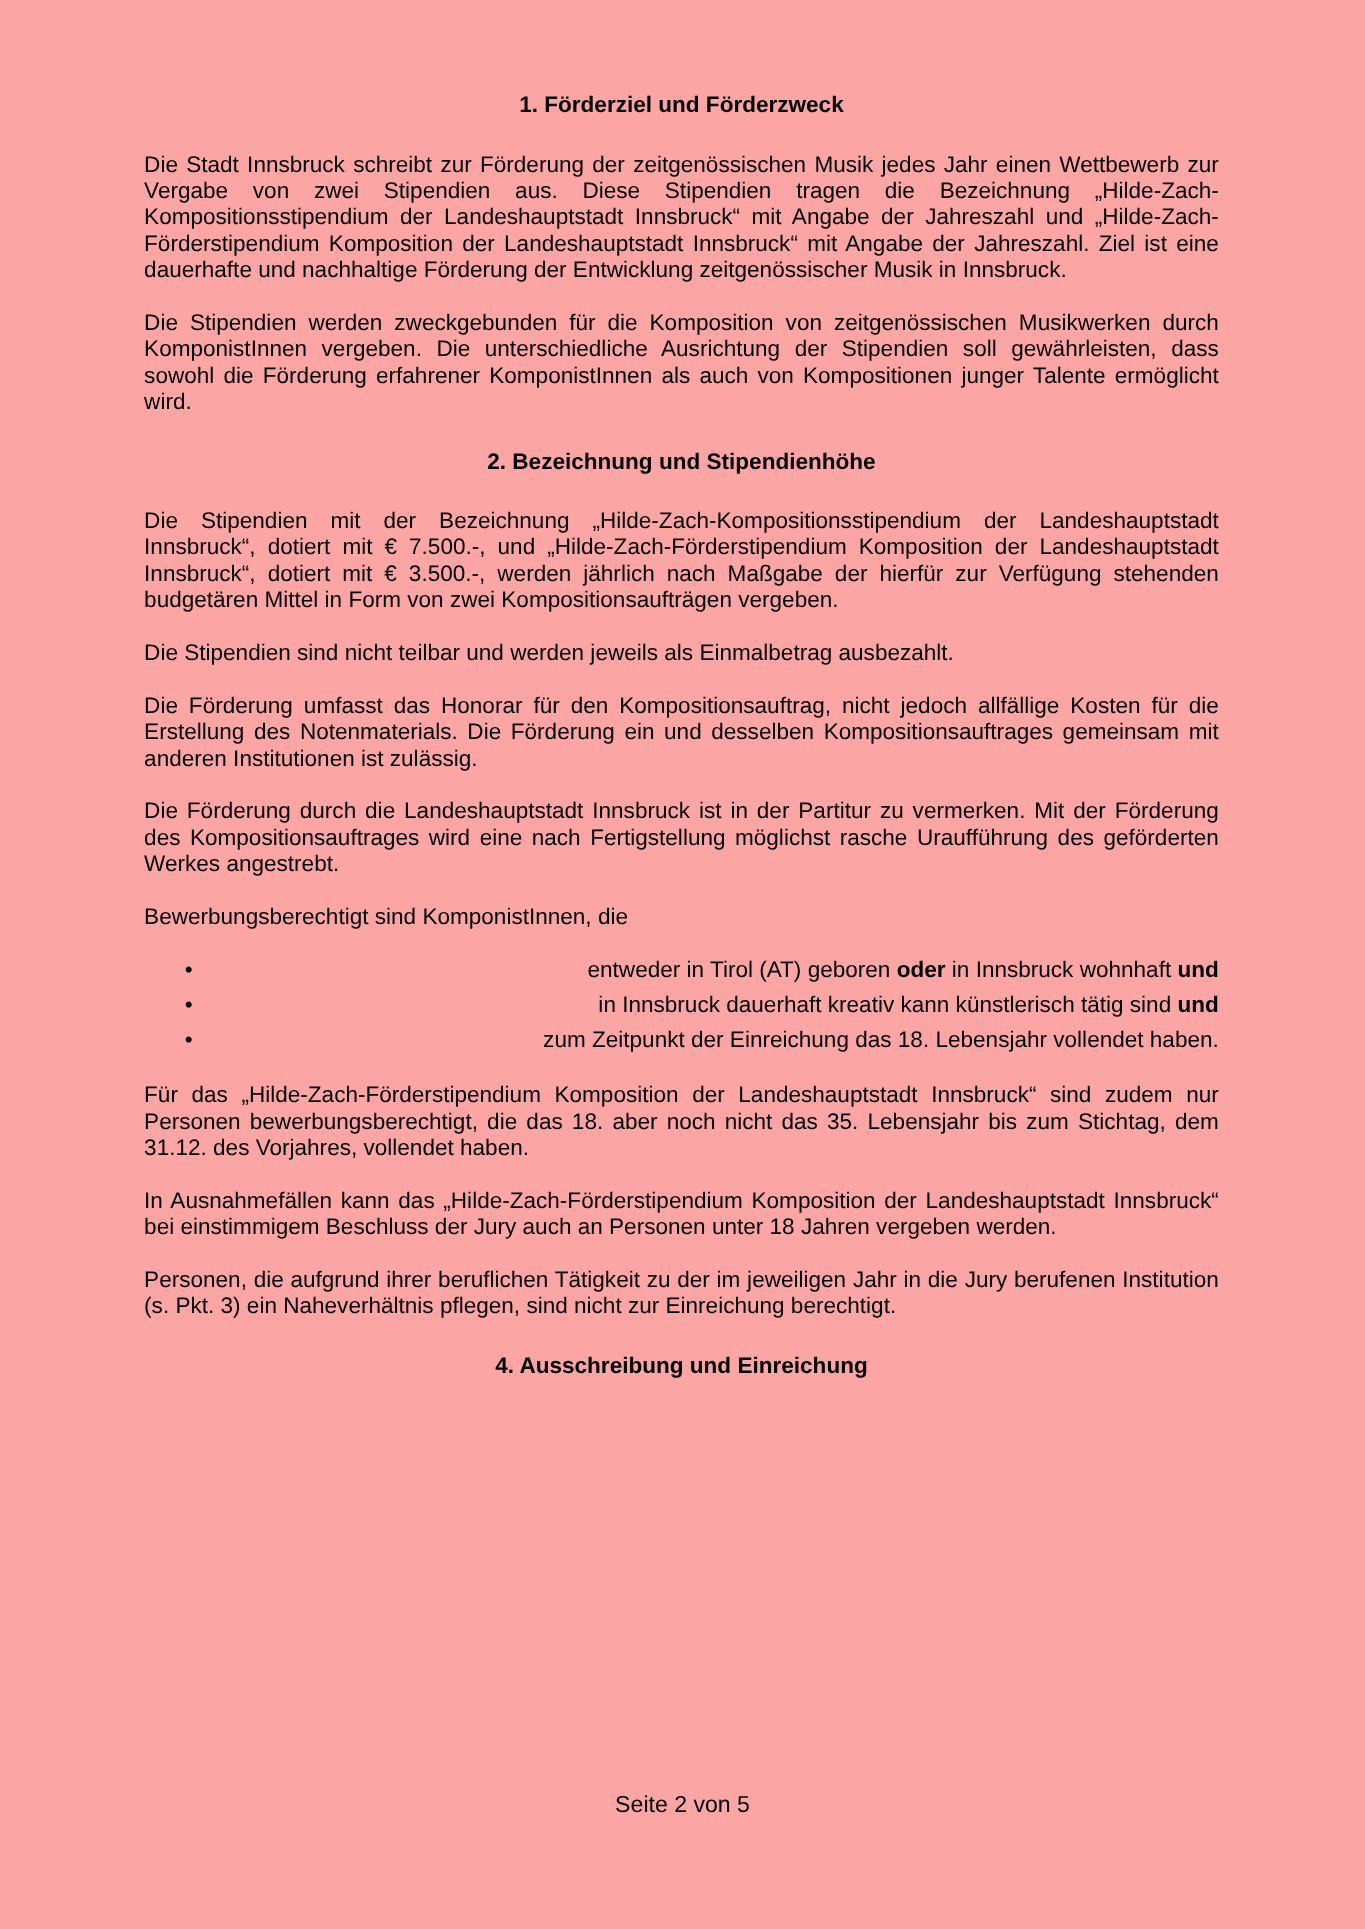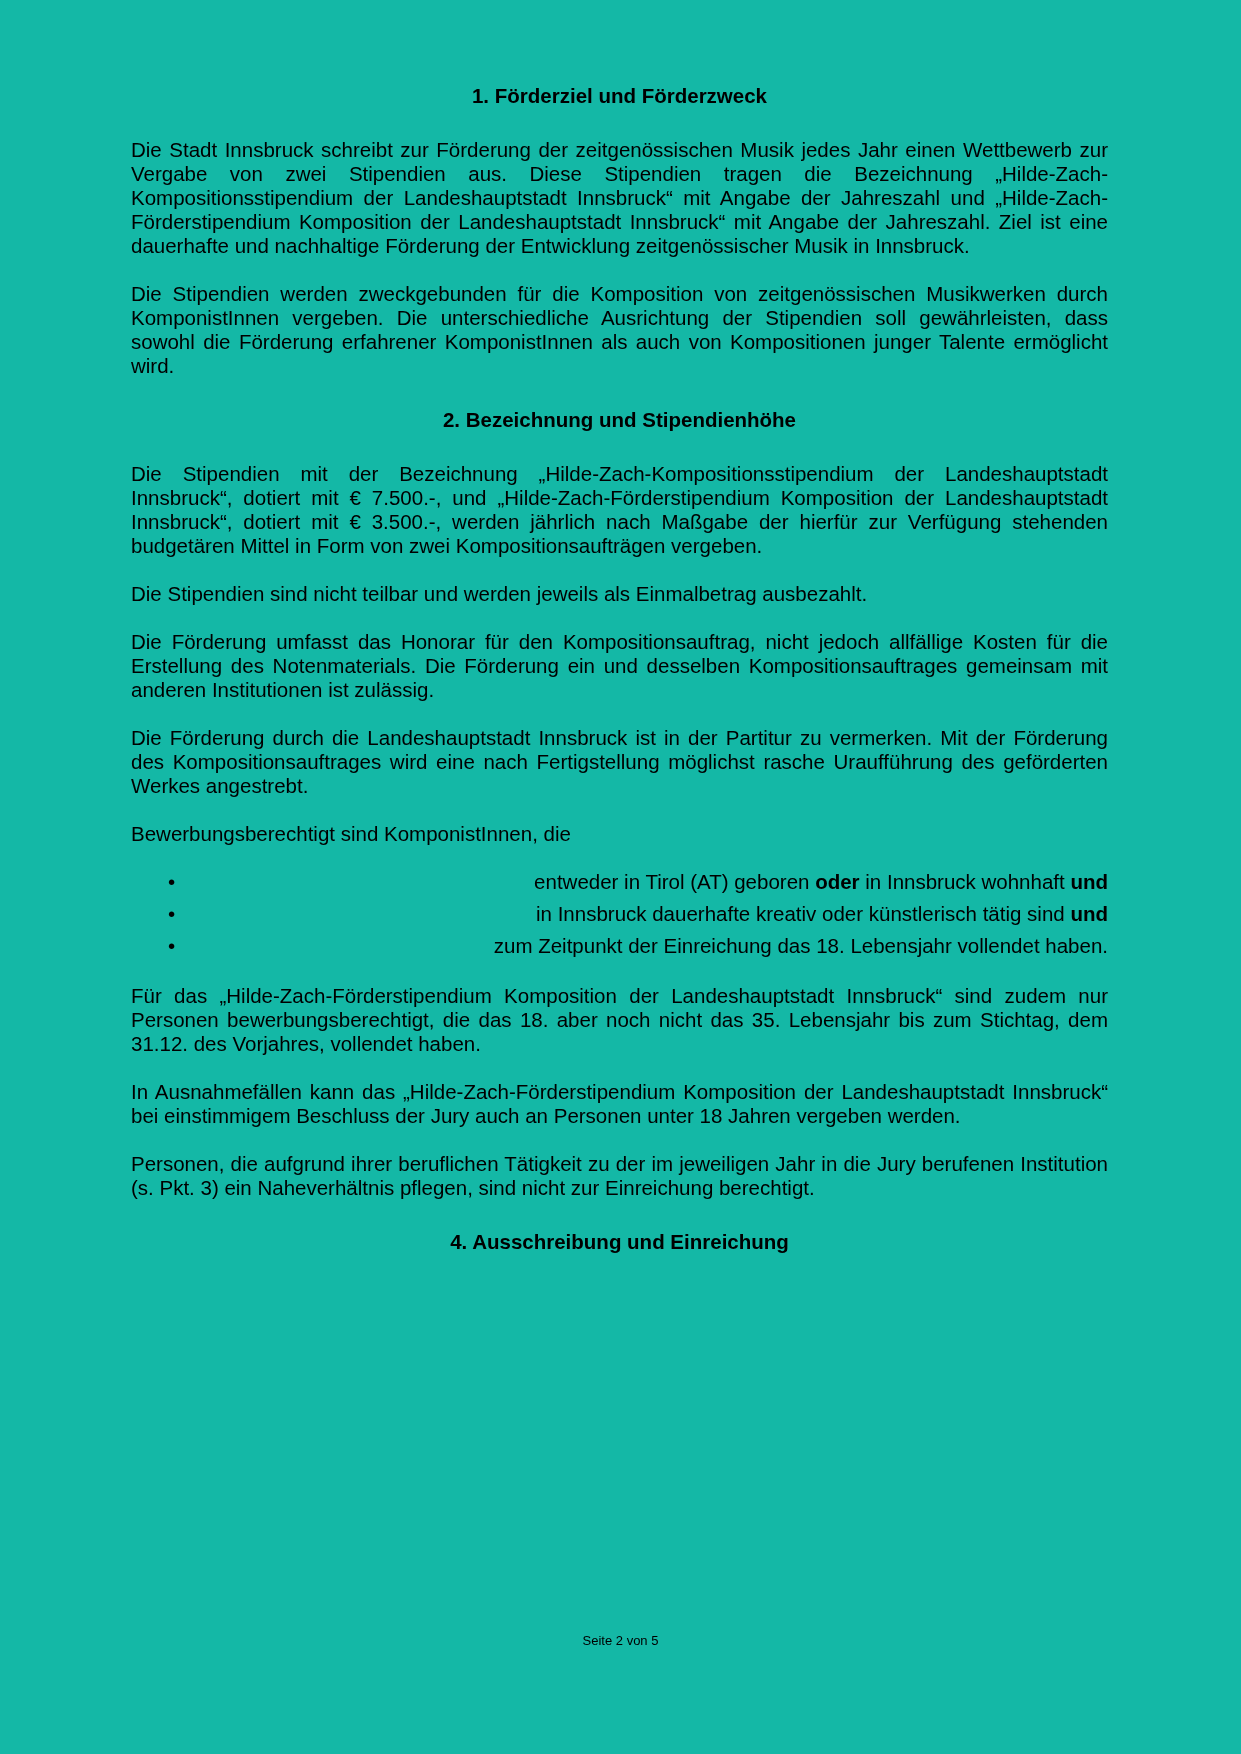--- a/index.html
+++ b/index.html
@@ -4,21 +4,21 @@
 <style>
   html, body {
     margin: 0;
     padding: 0;
     background: #ffffff;
   }
   .page {
     position: relative;
     width: 1241px;
     height: 1754px;
-    background: #14b8a6;
+    background: #fca5a5;
     color: #000000;
     font-family: "Liberation Sans", sans-serif;
     font-size: 20.5px;
     line-height: 24px;
     overflow: hidden;
   }
   .content {
     position: absolute;
     top: 84px;
     left: 131px;
@@ -52,40 +52,40 @@
     position: absolute;
     left: -38px;
     top: 0;
   }
   .footer {
     position: absolute;
     left: 0;
     right: 0;
     top: 1629px;
     text-align: center;
-    font-size: 13px;
+    font-size: 21px;
   }
 </style>
 </head>
 <body>
 
 <div class="page">
   <div class="content">
       <h2 class="heading">1. Förderziel und Förderzweck</h2>
       <p>Die Stadt Innsbruck schreibt zur Förderung der zeitgenössischen Musik jedes Jahr einen Wettbewerb zur Vergabe von zwei Stipendien aus. Diese Stipendien tragen die Bezeichnung „Hilde-Zach-Kompositionsstipendium der Landeshauptstadt Innsbruck“ mit Angabe der Jahreszahl und „Hilde-Zach-Förderstipendium Komposition der Landeshauptstadt Innsbruck“ mit Angabe der Jahreszahl. Ziel ist eine dauerhafte und nachhaltige Förderung der Entwicklung zeitgenössischer Musik in Innsbruck.</p>
       <p>Die Stipendien werden zweckgebunden für die Komposition von zeitgenössischen Musikwerken durch KomponistInnen vergeben. Die unterschiedliche Ausrichtung der Stipendien soll gewährleisten, dass sowohl die Förderung erfahrener KomponistInnen als auch von Kompositionen junger Talente ermöglicht wird.</p>
       <h2 class="heading">2. Bezeichnung und Stipendienhöhe</h2>
       <p>Die Stipendien mit der Bezeichnung „Hilde-Zach-Kompositionsstipendium der Landeshauptstadt Innsbruck“, dotiert mit € 7.500.-, und „Hilde-Zach-Förderstipendium Komposition der Landeshauptstadt Innsbruck“, dotiert mit € 3.500.-, werden jährlich nach Maßgabe der hierfür zur Verfügung stehenden budgetären Mittel in Form von zwei Kompositionsaufträgen vergeben.</p>
       <p>Die Stipendien sind nicht teilbar und werden jeweils als Einmalbetrag ausbezahlt.</p>
       <p>Die Förderung umfasst das Honorar für den Kompositionsauftrag, nicht jedoch allfällige Kosten für die Erstellung des Notenmaterials. Die Förderung ein und desselben Kompositionsauftrages gemeinsam mit anderen Institutionen ist zulässig.</p>
       <p>Die Förderung durch die Landeshauptstadt Innsbruck ist in der Partitur zu vermerken. Mit der Förderung des Kompositionsauftrages wird eine nach Fertigstellung möglichst rasche Uraufführung des geförderten Werkes angestrebt.</p>
       <p>Bewerbungsberechtigt sind KomponistInnen, die</p>
       <ul class="bullets">
         <li><span>entweder in Tirol (AT) geboren </span><b>oder</b><span> in Innsbruck wohnhaft </span><b>und</b></li>
-        <li><span>in Innsbruck dauerhafte kreativ oder künstlerisch tätig sind </span><b>und</b></li>
+        <li><span>in Innsbruck dauerhaft kreativ kann künstlerisch tätig sind </span><b>und</b></li>
         <li><span>zum Zeitpunkt der Einreichung das 18. Lebensjahr vollendet haben.</span></li>
       </ul>
       <p>Für das „Hilde-Zach-Förderstipendium Komposition der Landeshauptstadt Innsbruck“ sind zudem nur Personen bewerbungsberechtigt, die das 18. aber noch nicht das 35. Lebensjahr bis zum Stichtag, dem 31.12. des Vorjahres, vollendet haben.</p>
       <p>In Ausnahmefällen kann das „Hilde-Zach-Förderstipendium Komposition der Landeshauptstadt Innsbruck“ bei einstimmigem Beschluss der Jury auch an Personen unter 18 Jahren vergeben werden.</p>
       <p>Personen, die aufgrund ihrer beruflichen Tätigkeit zu der im jeweiligen Jahr in die Jury berufenen Institution (s. Pkt. 3) ein Naheverhältnis pflegen, sind nicht zur Einreichung berechtigt.</p>
       <h2 class="heading">4. Ausschreibung und Einreichung</h2>
     </div>
   <div class="footer">Seite 2 von 5</div>
 </div>
 

